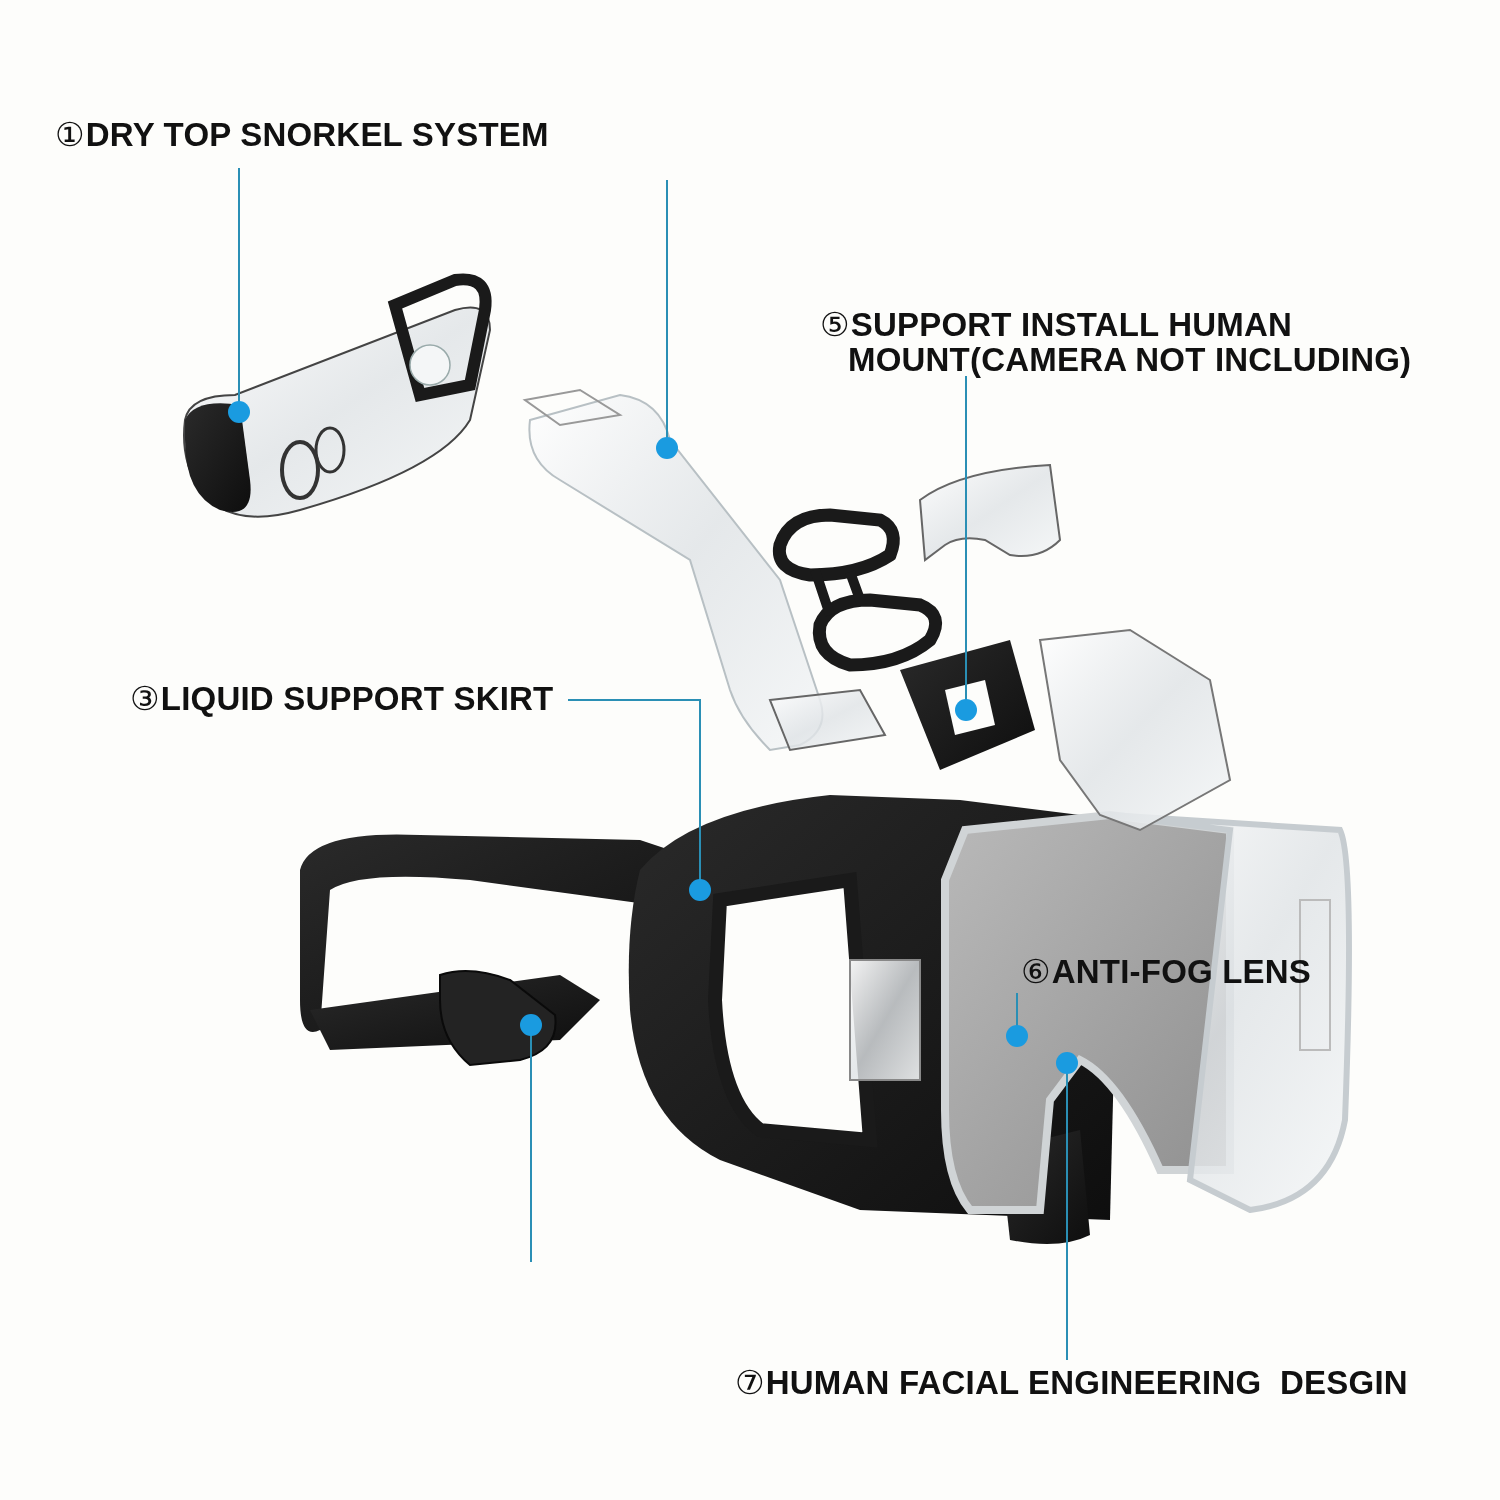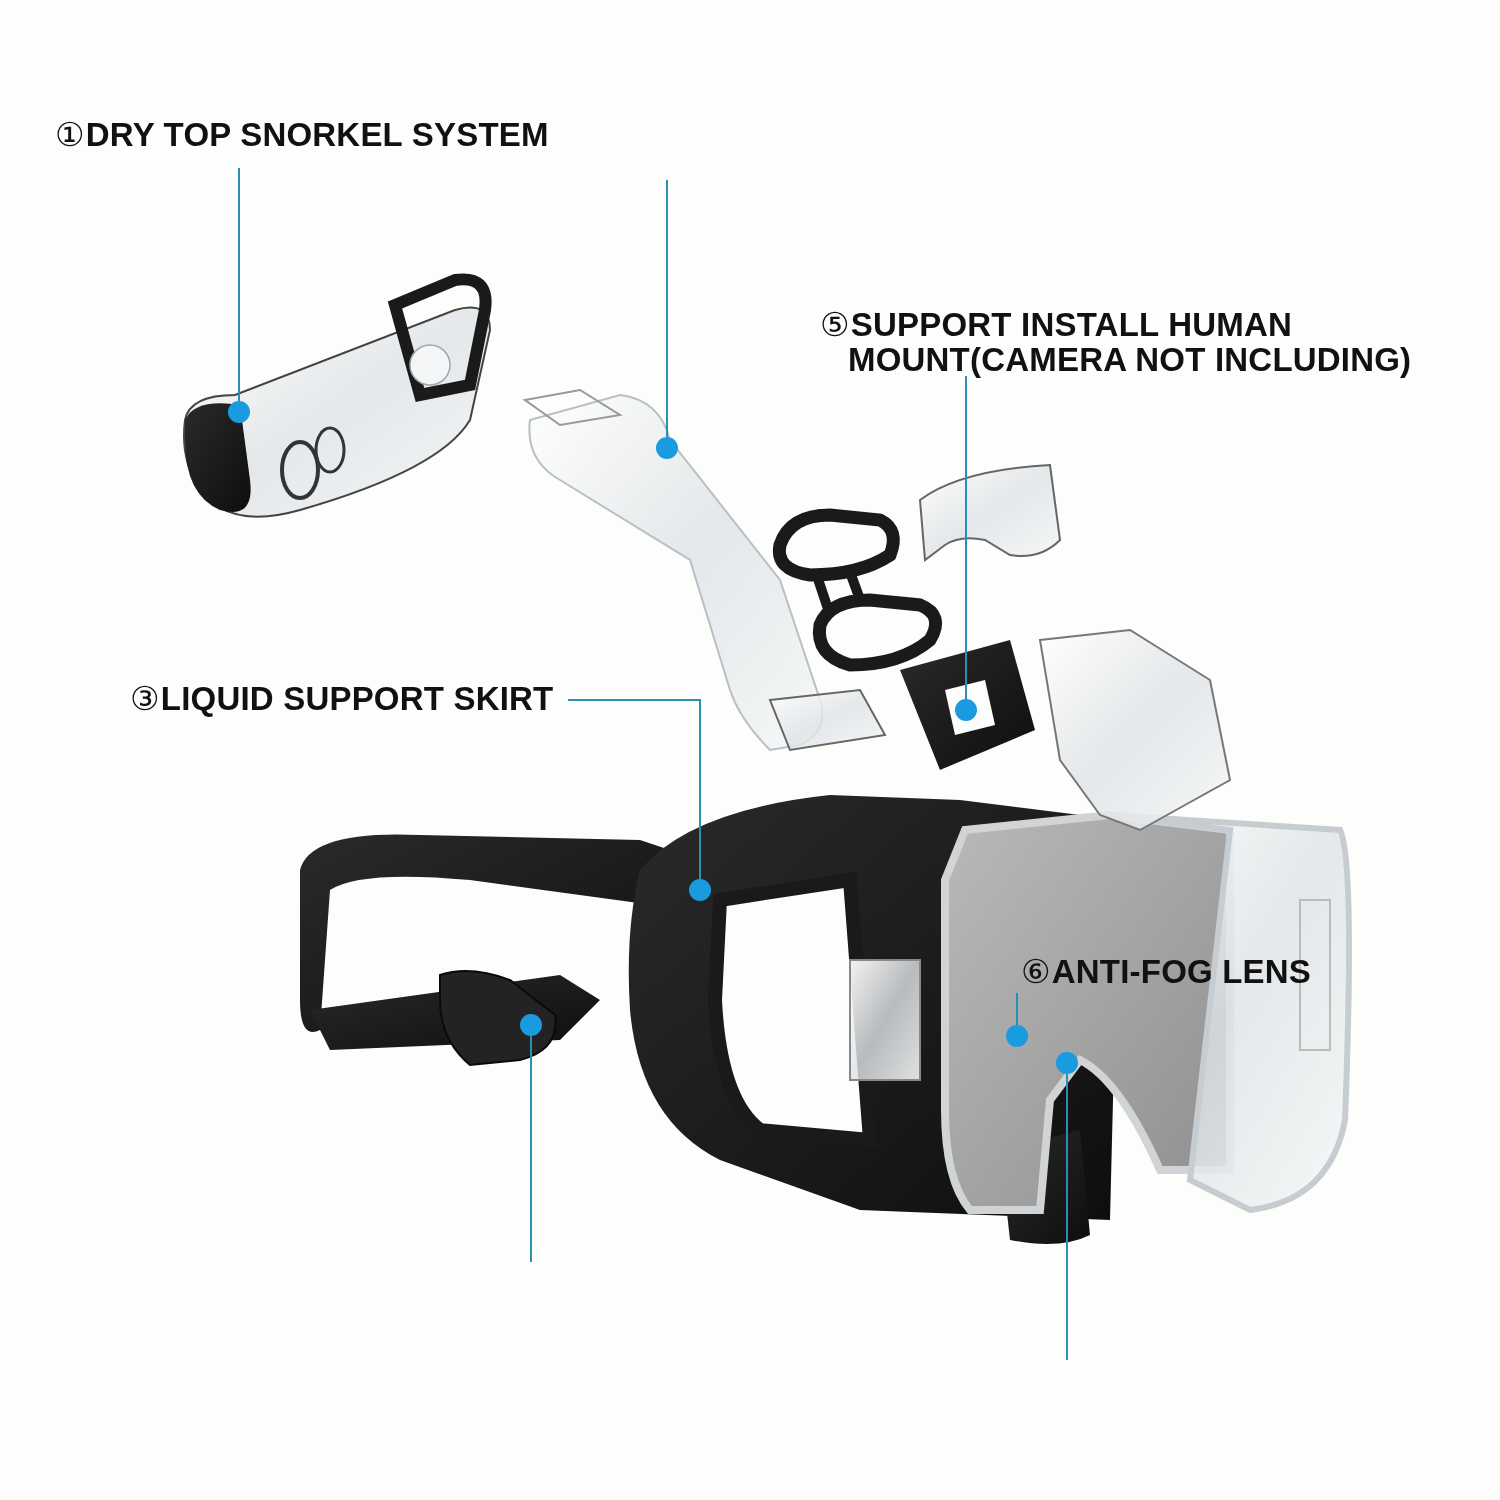--- a/index.html
+++ b/index.html
@@ -115,14 +115,17 @@
 
   <div class="label" style="left:130px; top:682px;">
     <span class="num">③</span><span>LIQUID SUPPORT SKIRT</span>
   </div>
 
   <div class="label" style="left:997px; top:955px;margin-left:24px;">
     <span class="num">⑥</span><span>ANTI-FOG LENS</span>
   </div>
 
 
+  <div class="label" style="left:735px; top:1366px;">
+    <span class="num">⑦</span><span style="white-space:pre;">HUMAN FACIAL ENGINEERING  DESGIN</span>
+  </div>
 
 </div>
 
 </body></html>

